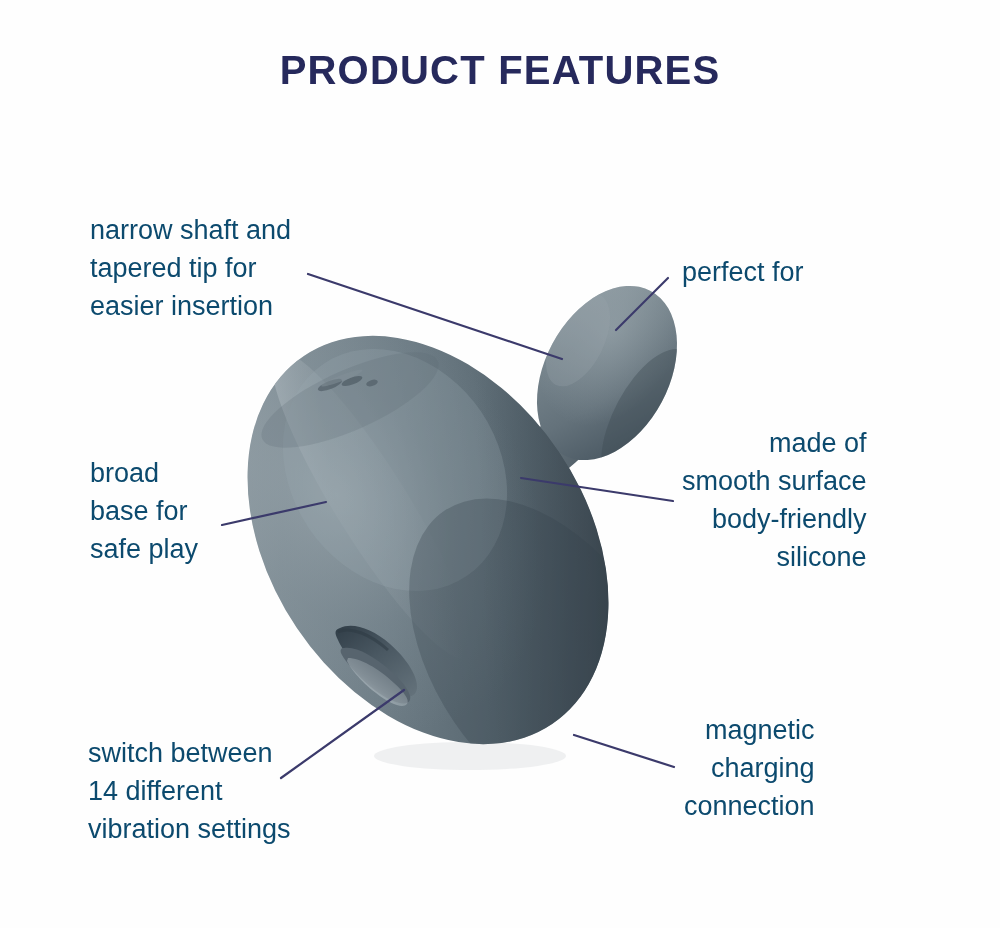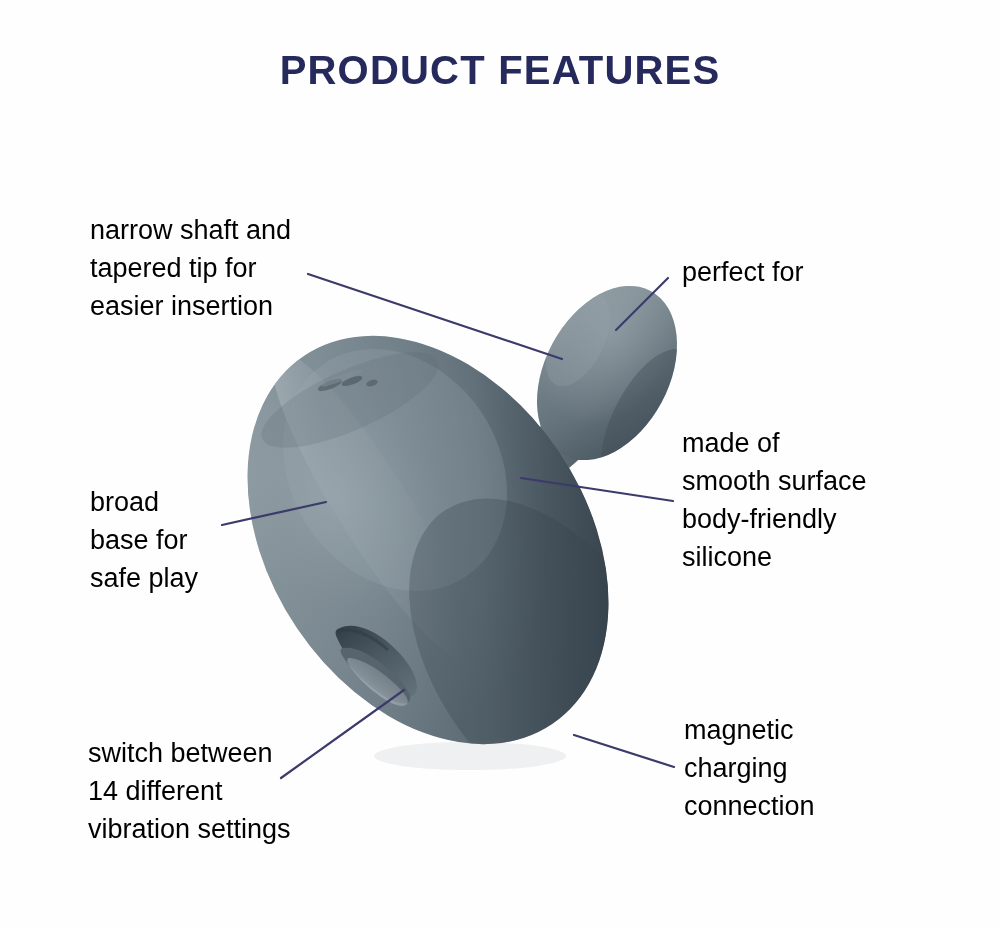--- a/index.html
+++ b/index.html
@@ -29,28 +29,28 @@
     font-weight: bold;
     letter-spacing: 1.2px;
     color: #26295c;
     white-space: nowrap;
   }
   .callout {
     position: absolute;
     font-family: "Liberation Sans", sans-serif;
     font-size: 27px;
     line-height: 38px;
-    color: #000000;
+    color: #0c4a6e;
     white-space: nowrap;
   }
   .callout .line {
     display: block;
   }
   .callout.right-side {
-    text-align: left;
+    text-align: right;
   }
   #product-svg {
     position: absolute;
     left: 0;
     top: 0;
   }
   #leaders-svg {
     position: absolute;
     left: 0;
     top: 0;
@@ -215,21 +215,21 @@
   <div class="callout" style="left:90px; top:211px;">
     <span class="line">narrow shaft and</span>
     <span class="line">tapered tip for</span>
     <span class="line">easier insertion</span>
   </div>
 
   <div class="callout right-side" style="left:682px; top:253px;">
     <span class="line">perfect for</span>
   </div>
 
-  <div class="callout" style="left:90px; top:483px;">
+  <div class="callout" style="left:90px; top:454px;">
     <span class="line">broad</span>
     <span class="line">base for</span>
     <span class="line">safe play</span>
   </div>
 
   <div class="callout right-side" style="left:682px; top:424px;">
     <span class="line">made of</span>
     <span class="line">smooth surface</span>
     <span class="line">body-friendly</span>
     <span class="line">silicone</span>

